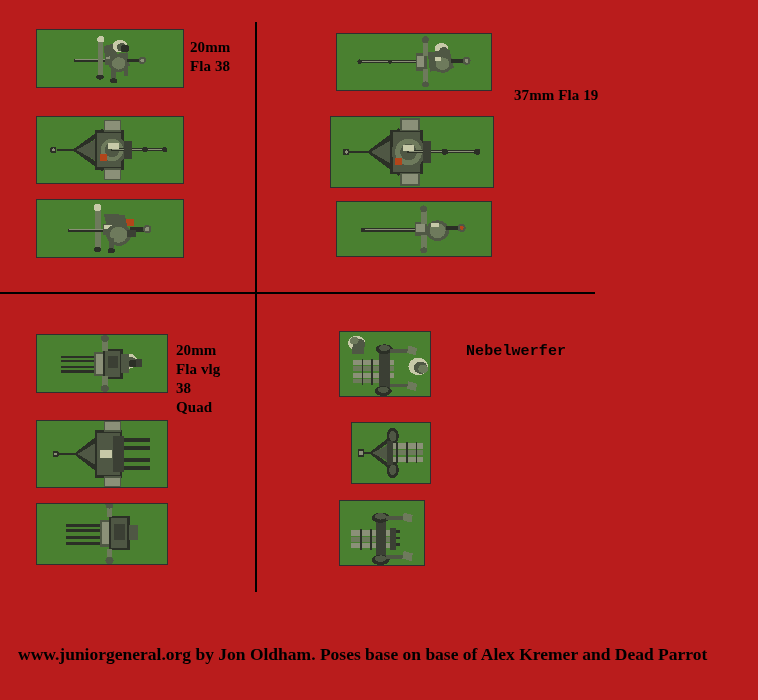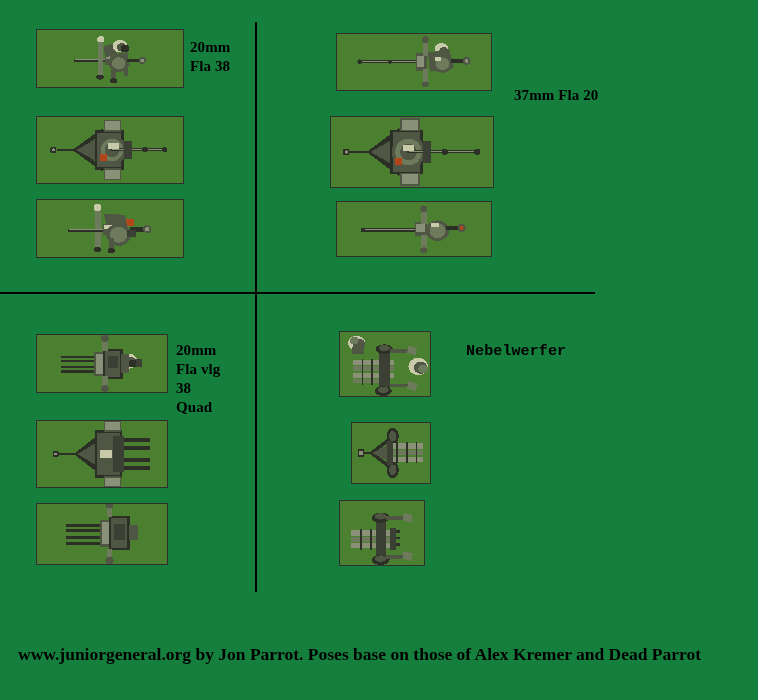--- a/index.html
+++ b/index.html
@@ -13,21 +13,21 @@
     height: 700px;
     position: relative;
     overflow: hidden;
     font-family: "Liberation Serif", "DejaVu Serif", serif;
     color: #000000;
   }
 
   #page-root {
     position: absolute;
     inset: 0;
-    background: #15803d;
+    background: #b91c1c;
   }
 
   
   .divider-v {
     position: absolute;
     background: #000000;
     width: 2px;
   }
   .divider-h {
     position: absolute;
@@ -147,21 +147,21 @@
           <ellipse cx="86" cy="56" rx="20" ry="18" fill="#4f5744"></ellipse>
           <ellipse cx="86" cy="56" rx="14" ry="13" fill="#6e7a5c"></ellipse>
           <rect x="104" y="44" width="24" height="7" fill="#2b2f26"></rect>
           <ellipse cx="132" cy="47" rx="7" ry="7" fill="#4f5744"></ellipse>
           <ellipse cx="132" cy="47" rx="3.5" ry="3.5" fill="#8b9078"></ellipse>
           <rect x="100" y="48" width="14" height="12" fill="#3b3f34"></rect>
           <rect x="70" y="62" width="8" height="18" fill="#4f5744"></rect>
           <ellipse cx="74" cy="82" rx="6" ry="4" fill="#2b2f26"></ellipse>
         </svg>
       </div>
-      <div class="label" style="left: 514px; top: 86px;">37mm Fla 20</div>
+      <div class="label" style="left: 514px; top: 86px;">37mm Fla 19</div>
       <div class="panel" style="left: 336px; top: 33px; width: 156px; height: 58px; background: rgb(74, 128, 48); border-color: rgb(47, 47, 47);">
         <svg viewBox="0 0 204 98" preserveAspectRatio="xMidYMid meet" shape-rendering="crispEdges">
           <rect x="4" y="46" width="108" height="5" fill="#2b2f26"></rect>
           <rect x="6" y="47" width="104" height="2" fill="#8b9078"></rect>
           <circle cx="7" cy="48.5" r="4" fill="#2b2f26"></circle>
           <circle cx="60" cy="48.5" r="4" fill="#2b2f26"></circle>
           <rect x="106" y="34" width="18" height="30" fill="#4f5744"></rect>
           <rect x="108" y="38" width="12" height="20" fill="#8b9078"></rect>
           <rect x="118" y="12" width="9" height="26" fill="#6e7a5c"></rect>
           <ellipse cx="122" cy="10" rx="6" ry="6" fill="#4f5744"></ellipse>
@@ -356,15 +356,15 @@
           <ellipse cx="52" cy="92" rx="14" ry="8" fill="#2b2f26"></ellipse>
           <ellipse cx="52" cy="90" rx="9" ry="5" fill="#4f5744"></ellipse>
           <rect x="60" y="24" width="32" height="6" fill="#4f5744"></rect>
           <polygon points="88,18 102,22 100,34 86,30" fill="#6e7a5c"></polygon>
           <rect x="60" y="84" width="32" height="6" fill="#4f5744"></rect>
           <polygon points="88,78 102,82 100,94 86,90" fill="#6e7a5c"></polygon>
         </svg>
       </div>
     </div>
 
-  <div class="footer-credit">www.juniorgeneral.org by Jon Parrot. Poses base on those of Alex Kremer and Dead Parrot</div>
+  <div class="footer-credit">www.juniorgeneral.org by Jon Oldham. Poses base on base of Alex Kremer and Dead Parrot</div>
 
 </div>
 
 </body></html>

